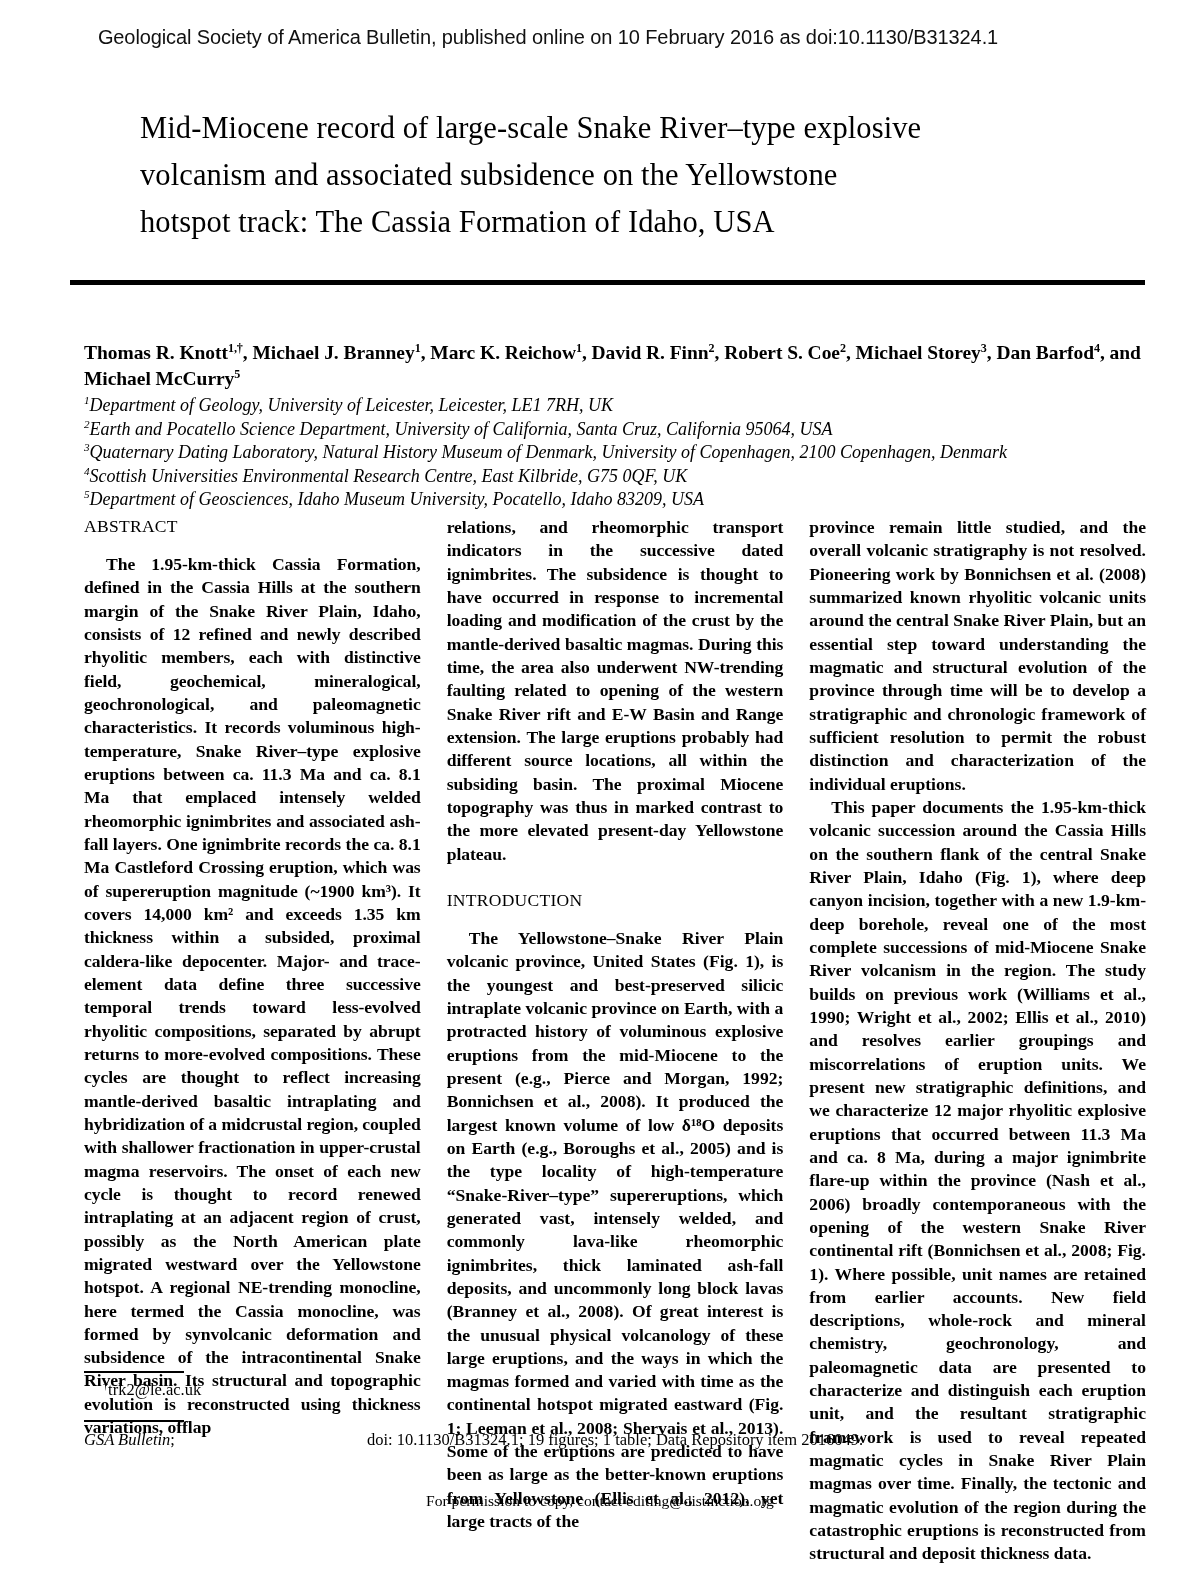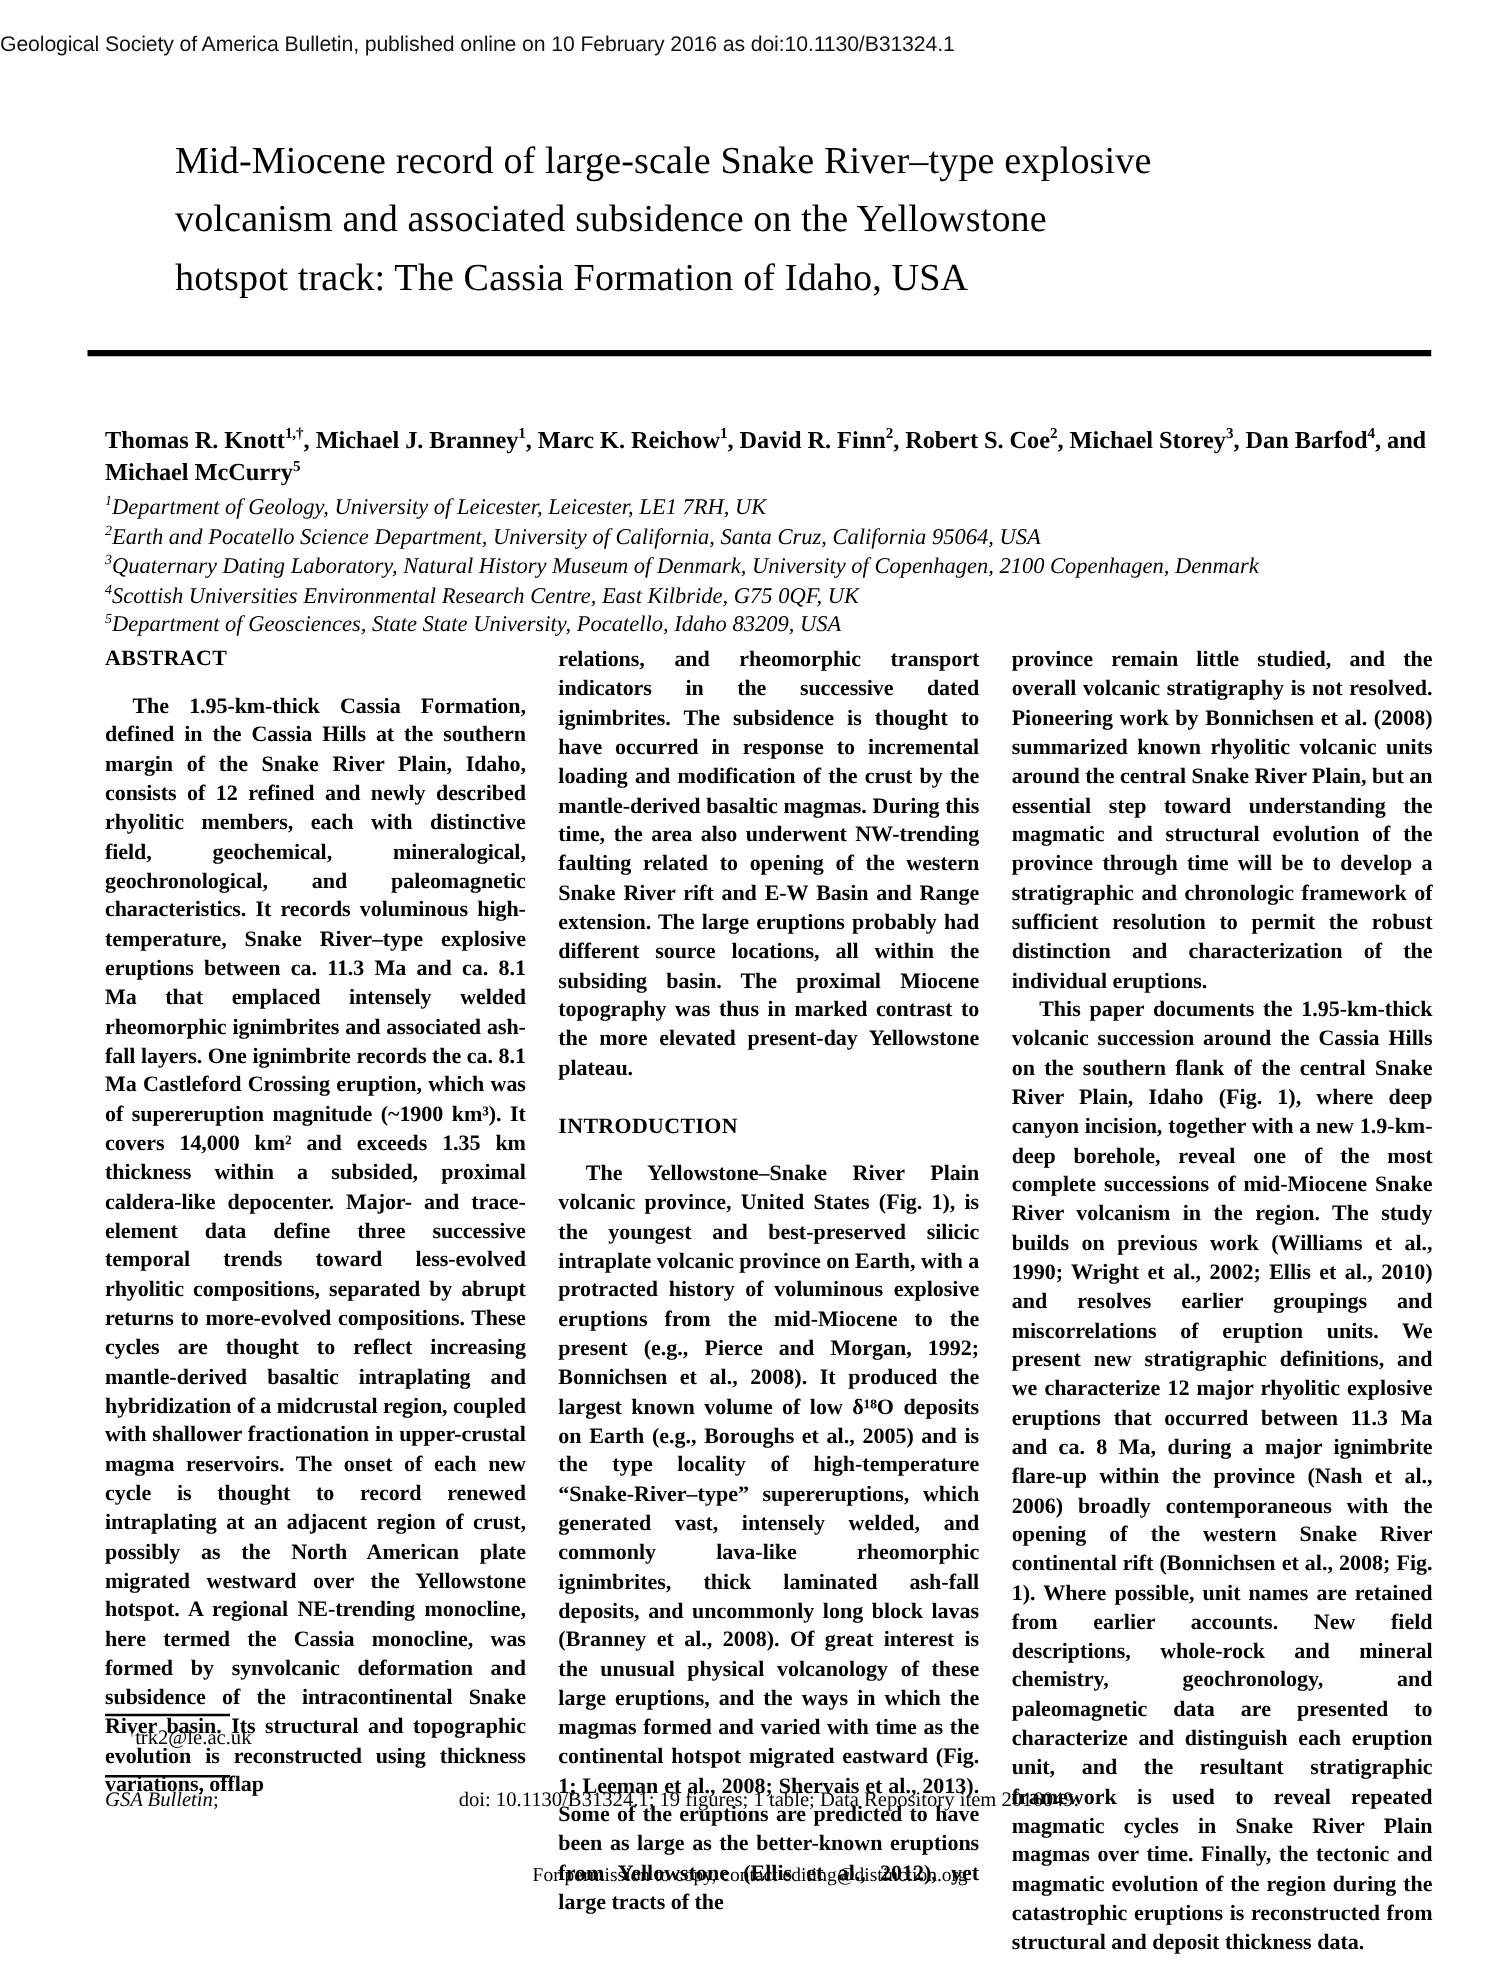--- a/index.html
+++ b/index.html
@@ -23,23 +23,23 @@
     height: 1582px;
     box-sizing: border-box;
   }
 
   
   .running-head {
     position: absolute;
     top: 26px;
     left: 0;
     width: 1096px;
-    text-align: left;
+    text-align: center;
     font-family: "Liberation Sans", "DejaVu Sans", sans-serif;
-    font-size: 17px;
+    font-size: 20px;
     letter-spacing: -0.1px;
     color: #111;
   }
 
   
   .title-block {
     position: absolute;
     top: 105px;
     left: 140px;
     width: 920px;
@@ -101,21 +101,21 @@
     display: flex;
     gap: 26px;
   }
   .col {
     width: 337px;
     position: relative;
   }
 
   .sec-head {
     font-size: 17.5px;
-    font-weight: bold;
+    font-weight: normal;
     letter-spacing: 0.3px;
     margin: 0 0 17px 0;
     line-height: 20px;
   }
   .sec-head.spaced { margin-top: 24px; }
 
   p.body {
     margin: 0;
     font-size: 17.6px;
     line-height: 23.33px;
@@ -211,21 +211,21 @@
 
   <div class="title-rule"></div>
 
   <div class="authors">
     <div class="author-names">Thomas R. Knott<sup>1,†</sup>, Michael J. Branney<sup>1</sup>, Marc K. Reichow<sup>1</sup>, David R. Finn<sup>2</sup>, Robert S. Coe<sup>2</sup>, Michael Storey<sup>3</sup>, Dan Barfod<sup>4</sup>, and Michael McCurry<sup>5</sup></div>
     <div class="affils">
       <div class="affil"><sup>1</sup><span>Department of Geology, University of Leicester, Leicester, LE1 7RH, UK</span></div>
       <div class="affil"><sup>2</sup><span>Earth and Pocatello Science Department, University of California, Santa Cruz, California 95064, USA</span></div>
       <div class="affil"><sup>3</sup><span>Quaternary Dating Laboratory, Natural History Museum of Denmark, University of Copenhagen, 2100 Copenhagen, Denmark</span></div>
       <div class="affil"><sup>4</sup><span>Scottish Universities Environmental Research Centre, East Kilbride, G75 0QF, UK</span></div>
-      <div class="affil"><sup>5</sup><span>Department of Geosciences, State State University, Pocatello, Idaho 83209, USA</span></div>
+      <div class="affil"><sup>5</sup><span>Department of Geosciences, Idaho Museum University, Pocatello, Idaho 83209, USA</span></div>
     </div>
   </div>
 
   <div class="columns">
 
     <div class="col">
       <div class="sec-head">ABSTRACT</div>
       <p class="body bold indent">The 1.95-km-thick Cassia Formation, defined in the Cassia Hills at the southern margin of the Snake River Plain, Idaho, consists of 12 refined and newly described rhyolitic members, each with distinctive field, geochemical, mineralogical, geochronological, and paleomagnetic characteristics. It records voluminous high-temperature, Snake River–type explosive eruptions between ca. 11.3 Ma and ca. 8.1 Ma that emplaced intensely welded rheomorphic ignimbrites and associated ash-fall layers. One ignimbrite records the ca. 8.1 Ma Castleford Crossing eruption, which was of supereruption magnitude (~1900 km³). It covers 14,000 km² and exceeds 1.35 km thickness within a subsided, proximal caldera-like depocenter. Major- and trace-element data define three successive temporal trends toward less-evolved rhyolitic compositions, separated by abrupt returns to more-evolved compositions. These cycles are thought to reflect increasing mantle-derived basaltic intraplating and hybridization of a midcrustal region, coupled with shallower fractionation in upper-crustal magma reservoirs. The onset of each new cycle is thought to record renewed intraplating at an adjacent region of crust, possibly as the North American plate migrated westward over the Yellowstone hotspot. A regional NE-trending monocline, here termed the Cassia monocline, was formed by synvolcanic deformation and subsidence of the intracontinental Snake River basin. Its structural and topographic evolution is reconstructed using thickness variations, offlap</p>
     </div>
 

